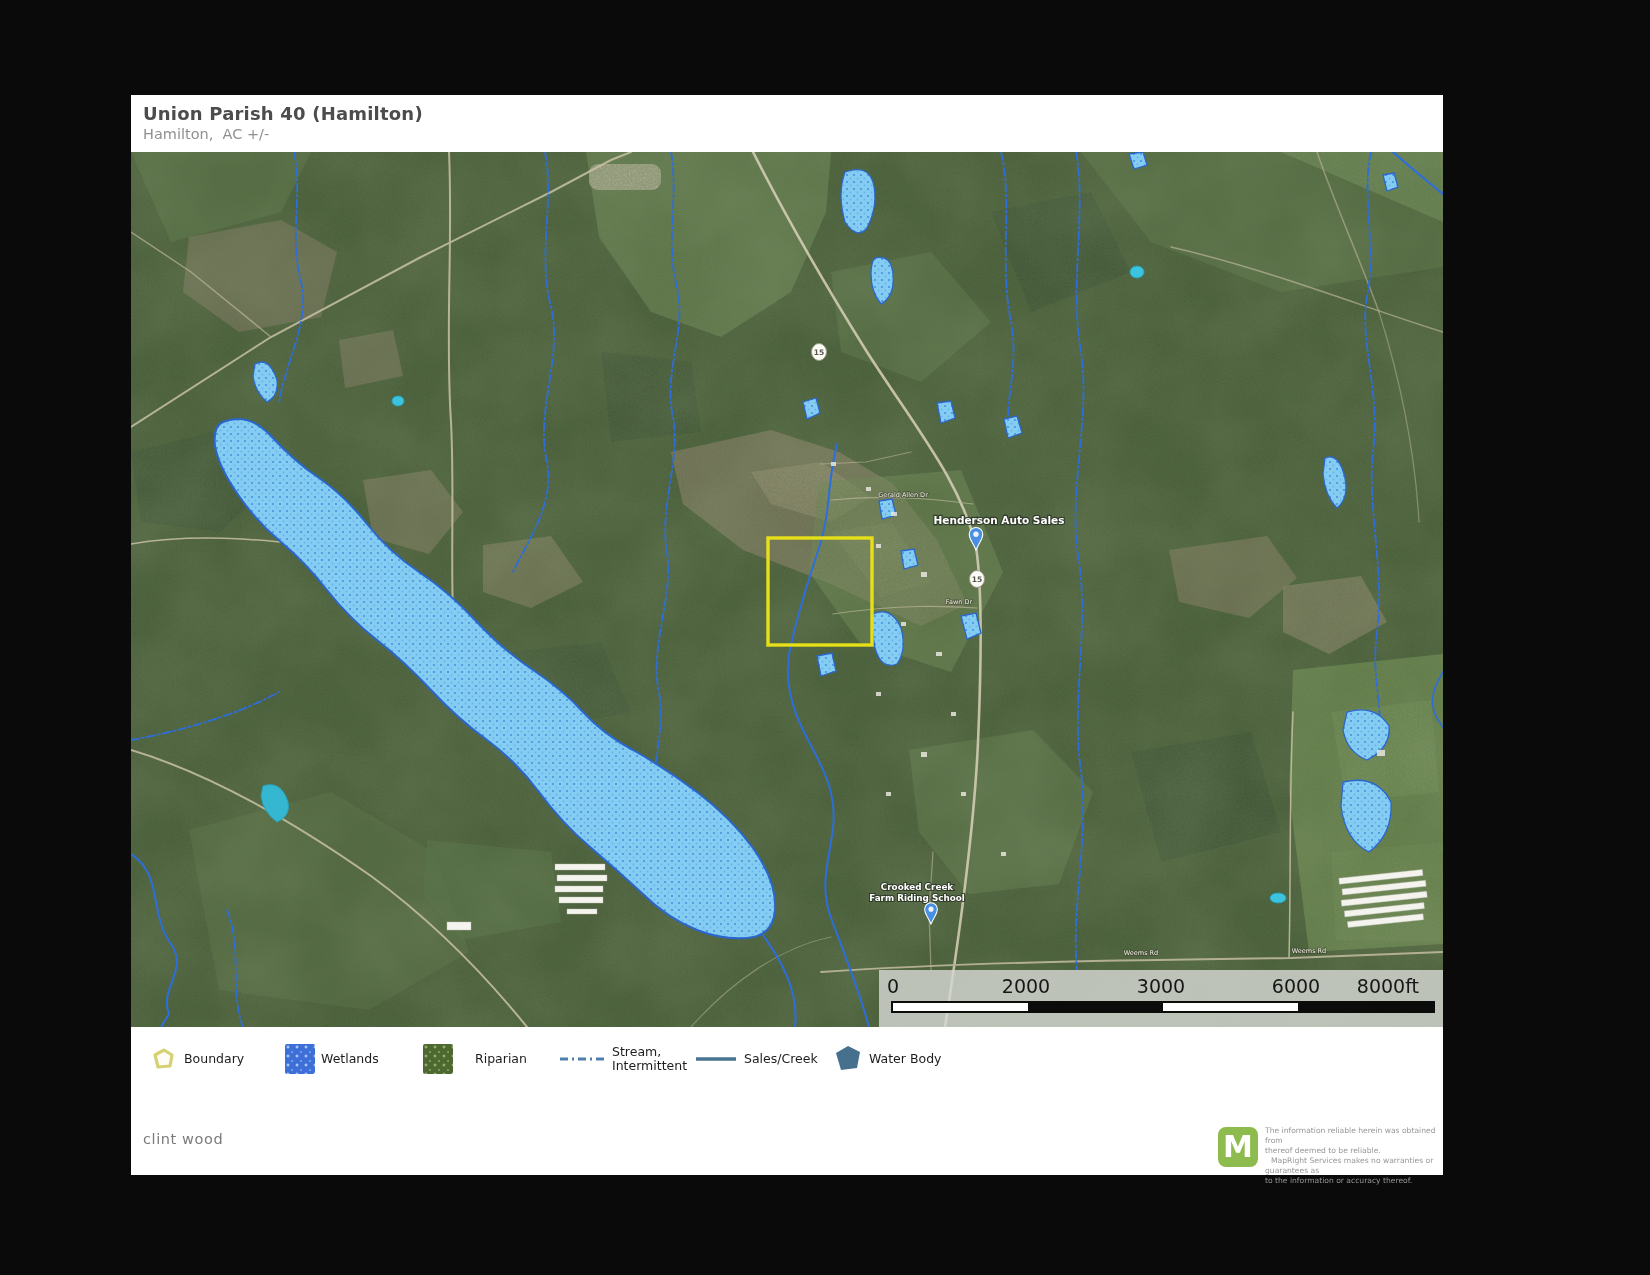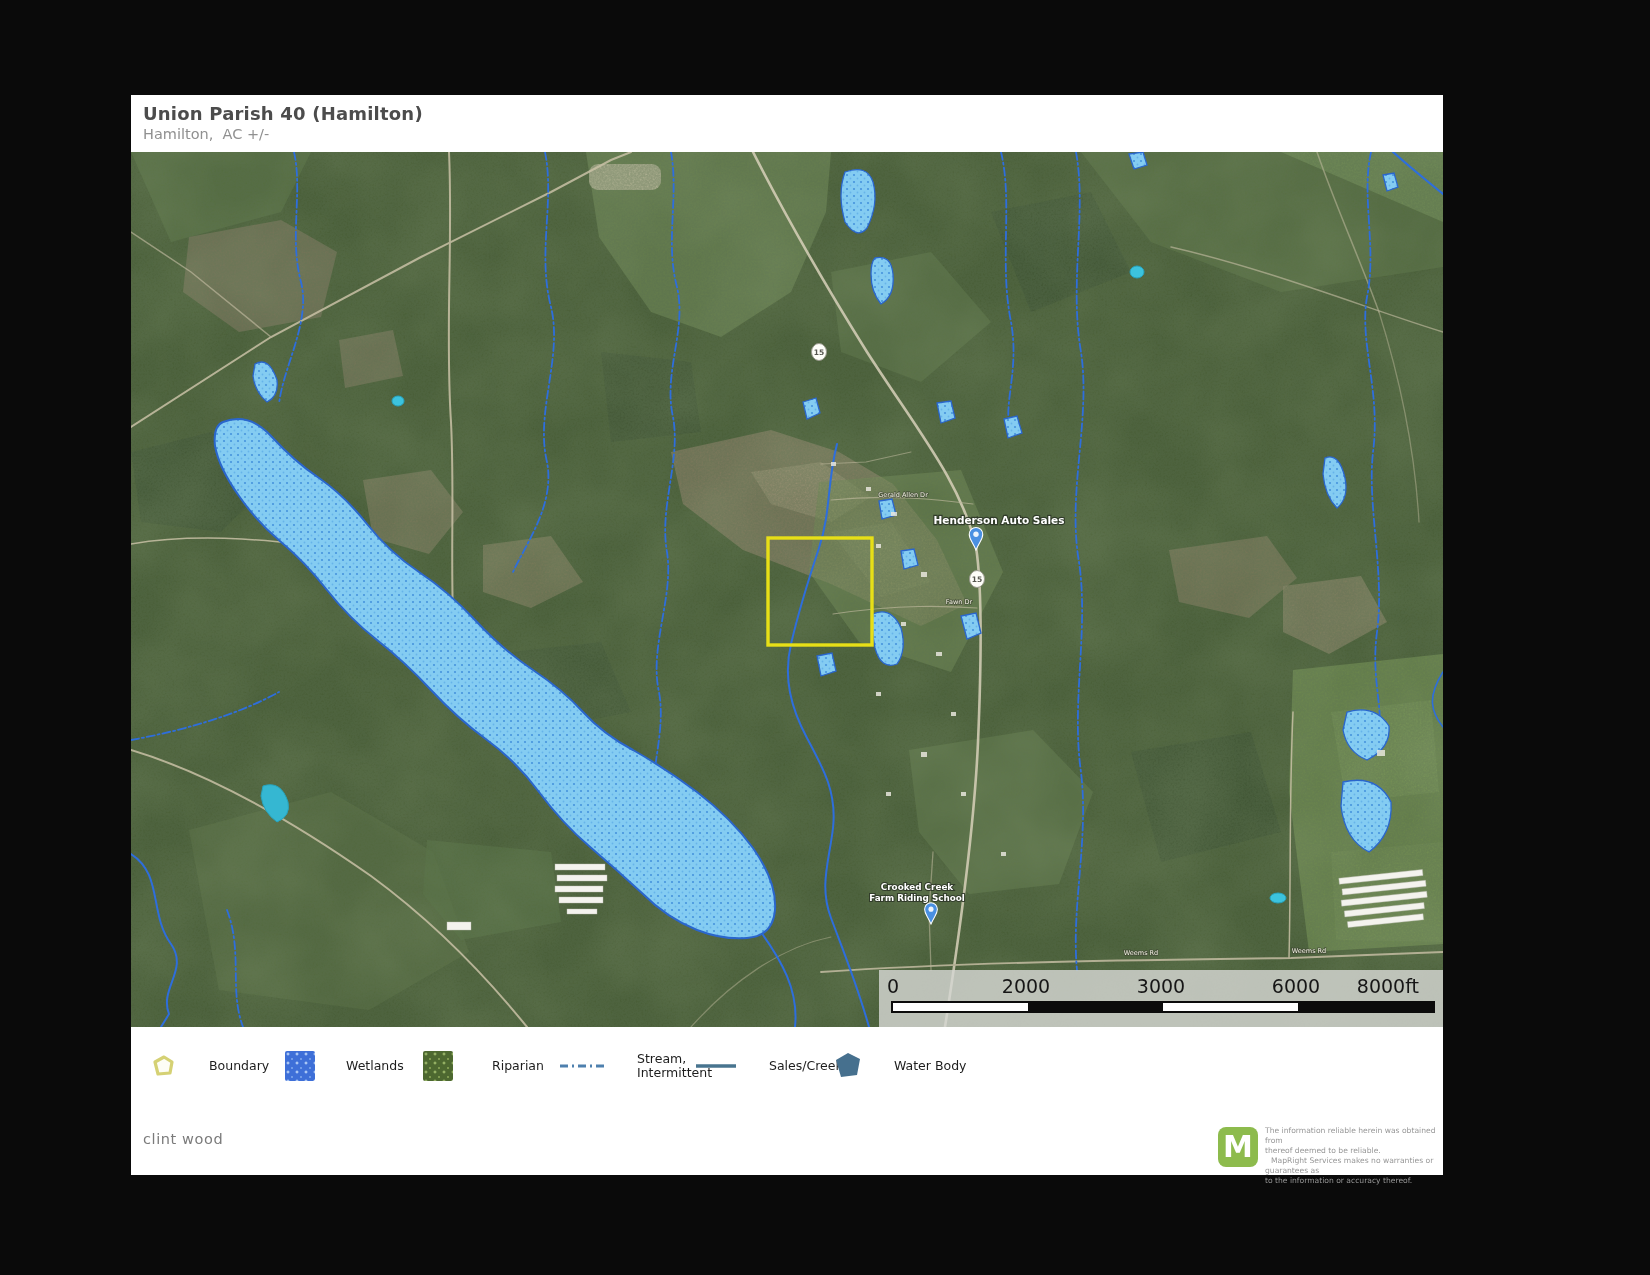--- a/index.html
+++ b/index.html
@@ -24,21 +24,21 @@
   
   .scalebar{position:absolute;right:0;top:818px;width:564px;height:57px;background:rgba(214,215,211,.82);}
   .scalebar .tick{position:absolute;top:5px;transform:translateX(-50%);font-size:19px;color:#161616;}
   .scalebar .tick.end{transform:none;right:24px;left:auto;}
   .sbar{position:absolute;left:12px;top:31px;width:540px;height:8px;border:2px solid #0b0b0b;display:flex;}
   .sbar .seg{flex:1 1 25%;}
   .seg.w{background:#ffffff;} .seg.b{background:#0b0b0b;}
 
   
   .legend{position:absolute;left:0;top:944px;width:100%;height:38px;}
-  .lg-item{position:absolute;top:8px;height:38px;display:flex;align-items:center;gap:25px;}
+  .lg-item{position:absolute;top:1px;height:38px;display:flex;align-items:center;}
   .lg-label{font-size:12.5px;color:#1d1d1d;line-height:1.15;}
   .sw-wet{width:30px;height:30px;border-radius:2px;background-color:#3e6fd8;
     background-image:radial-gradient(circle at 3px 3px,#a9c6f4 1.3px,transparent 1.7px),
                      radial-gradient(circle at 7px 8px,#6f9ae8 1.1px,transparent 1.5px);
     background-size:9px 9px;}
   .sw-rip{width:30px;height:30px;border-radius:2px;background-color:#4d6830;
     background-image:radial-gradient(circle at 3px 3px,#93af63 1.3px,transparent 1.7px),
                      radial-gradient(circle at 7px 8px,#7d994f 1.1px,transparent 1.5px);
     background-size:9px 9px;}
 
@@ -253,21 +253,21 @@
           <polygon points="5,8 14,3 22,8 20,19 8,20" fill="#fdfdf5" stroke="#d5d174" stroke-width="3.2" stroke-linejoin="round"></polygon>
         </svg>
         <span class="lg-label" style="margin-left:8px">Boundary</span>
       </div>
       <div class="lg-item" style="left:154px">
         <div class="sw-wet"></div>
         <span class="lg-label" style="margin-left:6px">Wetlands</span>
       </div>
       <div class="lg-item" style="left:292px">
         <div class="sw-rip"></div>
-        <span class="lg-label" style="margin-left:14px">Riparian</span>
+        <span class="lg-label" style="margin-left:22px">Riparian</span>
       </div>
       <div class="lg-item" style="left:428px">
         <svg width="46" height="10" viewBox="0 0 46 10">
           <line x1="1" y1="5" x2="45" y2="5" stroke="#4e80ae" stroke-width="3" stroke-dasharray="8 4 2 4"></line>
         </svg>
         <span class="lg-label" style="margin-left:7px">
           <span>Stream,</span><br>
           <span>Intermittent</span>
         </span>
       </div>

